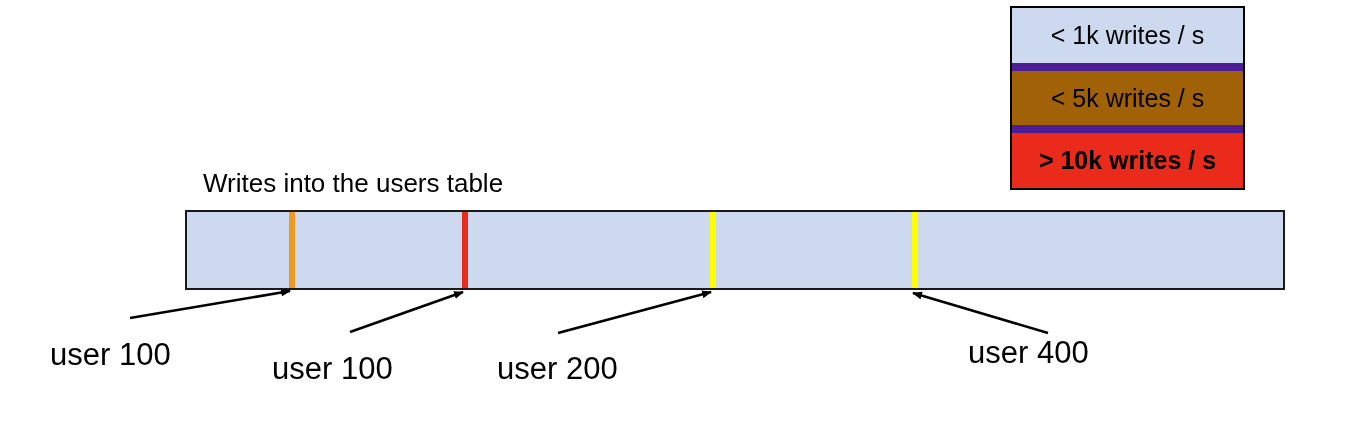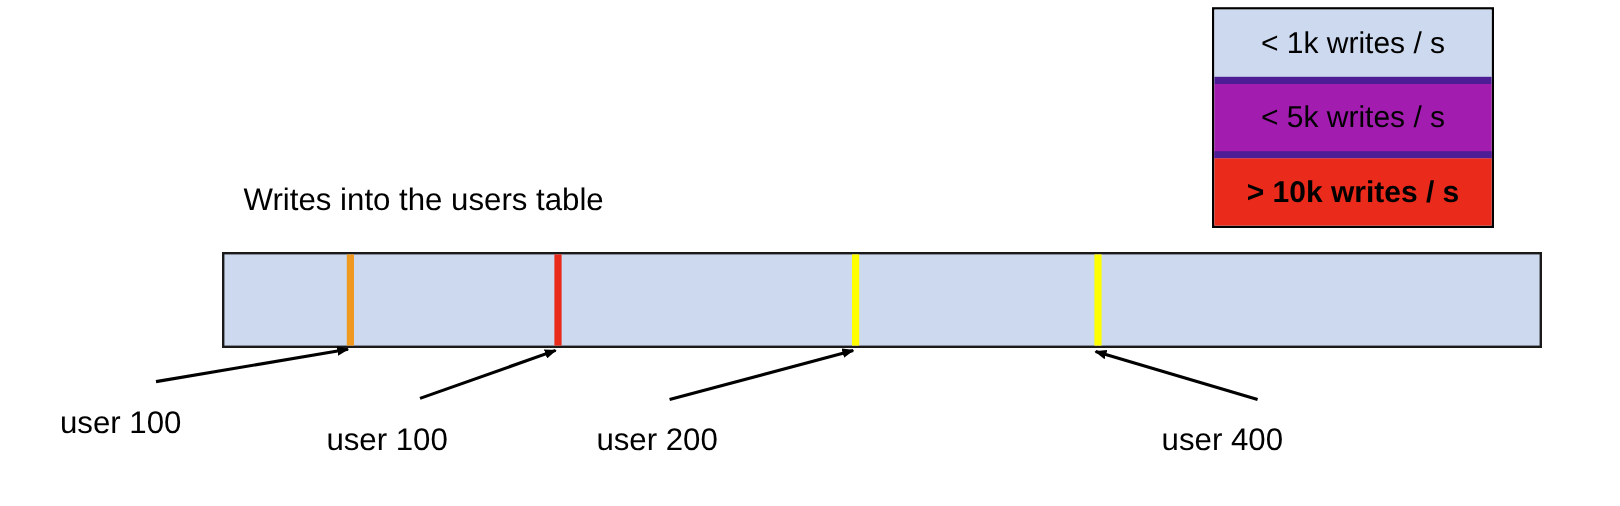--- a/index.html
+++ b/index.html
@@ -30,37 +30,37 @@
     box-sizing: border-box;
     display: flex;
     flex-direction: column;
   }
   .legend-row {
     flex: 1 1 0;
     display: flex;
     align-items: center;
     justify-content: center;
     box-sizing: border-box;
-    border-bottom: 6px solid #4c1d95;
+    border-bottom: 8px solid #4c1d95;
     font-size: 25px;
     color: #000000;
     letter-spacing: 0px;
     line-height: 1;
     white-space: nowrap;
   }
   .legend-row:last-child {
     border-bottom: none;
     font-weight: bold;
   }
 
   
   .caption {
     position: absolute;
     left: 203px;
-    top: 151px;
+    top: 168px;
     font-size: 26px;
     color: #000000;
     white-space: nowrap;
   }
 
   
   .bar {
     position: absolute;
     left: 185px;
     top: 210px;
@@ -83,35 +83,35 @@
     left: 0;
     top: 0;
     width: 1350px;
     height: 422px;
     pointer-events: none;
   }
 
   
   .user-label {
     position: absolute;
-    font-size: 26px;
+    font-size: 31px;
     color: #000000;
     white-space: nowrap;
   }
 </style>
 </head>
 <body>
 
 <div id="stage">
 
   <div class="legend">
     <div class="legend-row" style="background: rgb(204, 217, 238);">
       <span>&lt; 1k writes / s</span>
     </div>
-    <div class="legend-row" style="background: #a21caf;">
+    <div class="legend-row" style="background: #a16207;">
       <span>&lt; 5k writes / s</span>
     </div>
     <div class="legend-row" style="background: rgb(234, 42, 26);">
       <span>&gt; 10k writes / s</span>
     </div>
   </div>
 
   <div class="caption">Writes into the users table</div>
 
   <div class="bar" style="left: 185px; top: 210px; width: 1100px; height: 80px; background: rgb(204, 217, 238); border-color: rgb(26, 26, 26);">
@@ -131,15 +131,15 @@
         <line x1="130" y1="318" x2="290" y2="291" marker-end="url(#ah)"></line>
         <line x1="350" y1="332" x2="463" y2="292" marker-end="url(#ah)"></line>
         <line x1="558" y1="333" x2="711" y2="292" marker-end="url(#ah)"></line>
         <line x1="1048" y1="333" x2="913" y2="293" marker-end="url(#ah)"></line>
       </g>
   </svg>
 
   <div class="user-label" style="left: 50px; top: 337px;">user 100</div>
   <div class="user-label" style="left: 272px; top: 351px;">user 100</div>
   <div class="user-label" style="left: 497px; top: 351px;">user 200</div>
-  <div class="user-label" style="left: 968px; top: 351px;">user 400</div>
+  <div class="user-label" style="left: 968px; top: 335px;">user 400</div>
 
 </div>
 
 </body></html>

